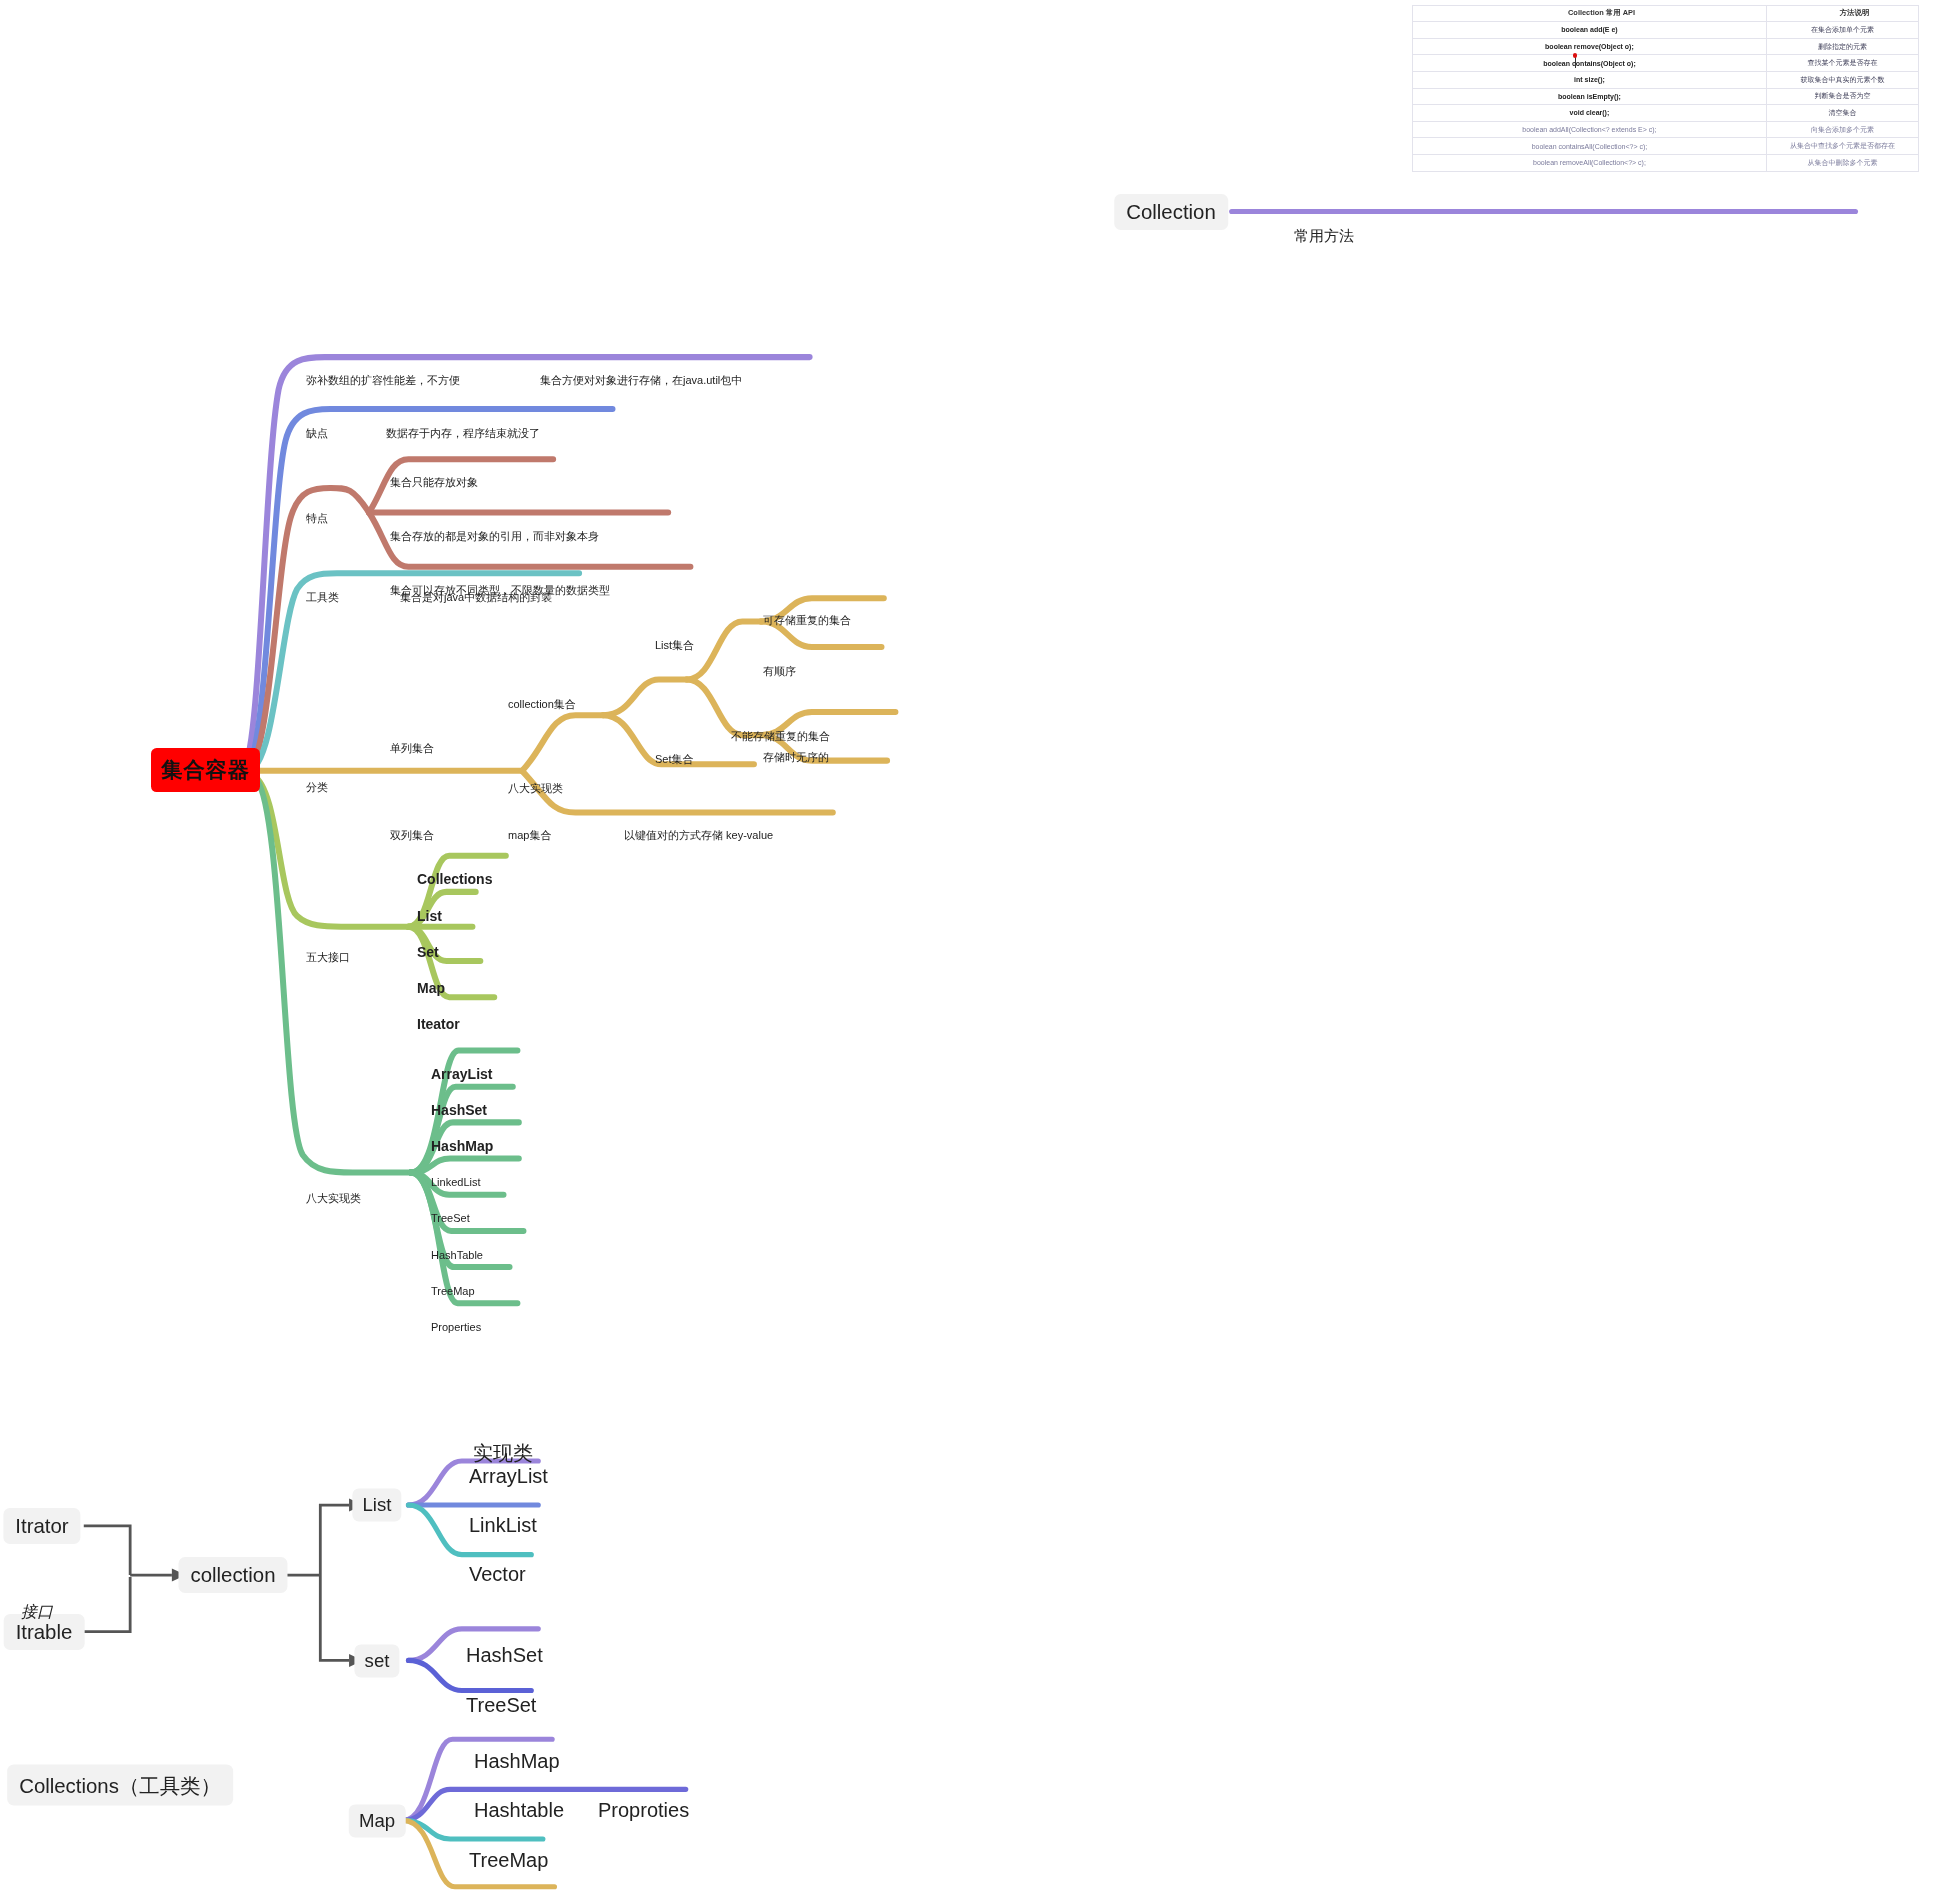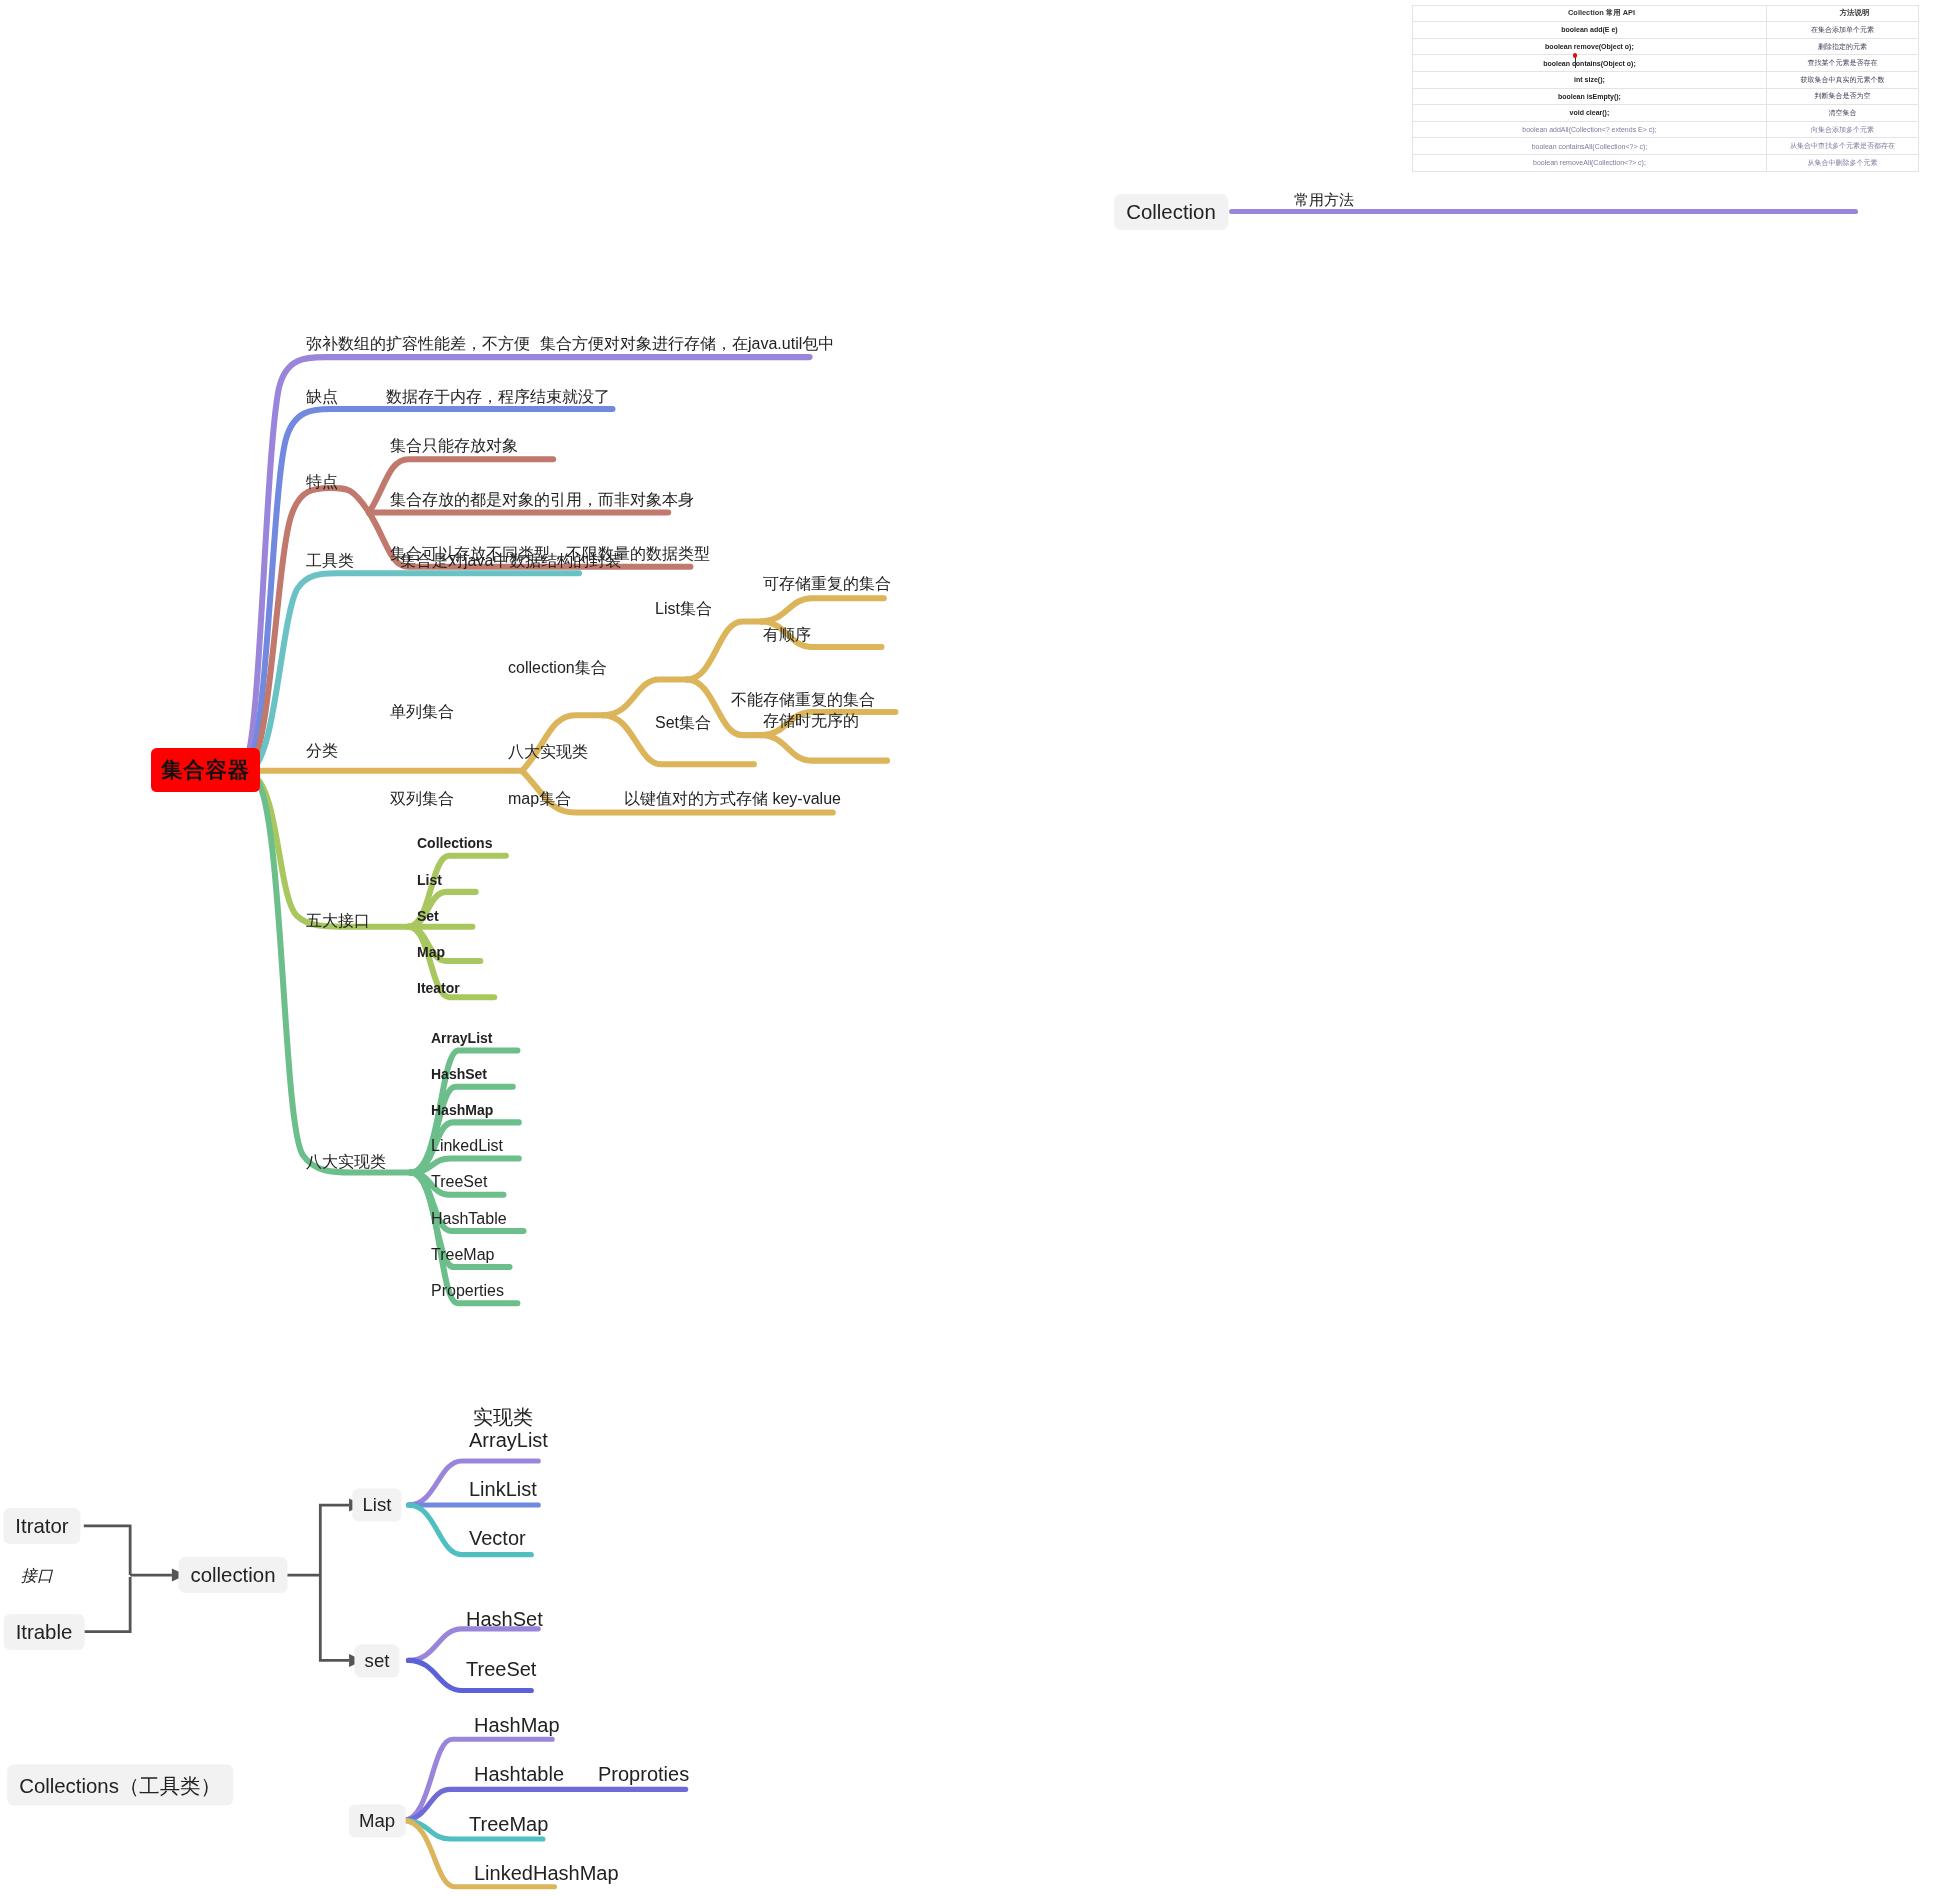--- a/index.html
+++ b/index.html
@@ -3,40 +3,40 @@
 <meta charset="utf-8">
 <style>
   html,body{margin:0;padding:0;background:#ffffff;}
   body{
     font-family:"Liberation Sans","DejaVu Sans",sans-serif;
     color:#222;
     width:1936px;height:1896px;position:relative;overflow:hidden;
   }
   .stage{position:absolute;left:0;top:0;width:1936px;height:1896px;}
   svg.links{position:absolute;left:0;top:0;width:1936px;height:1896px;pointer-events:none;}
-  .lbl{position:absolute;white-space:nowrap;line-height:1;}
+  .lbl{position:absolute;white-space:nowrap;line-height:1;margin-top:36px;}
   .lbl.center{transform:translate(-50%,-50%);}
   .lbl.lft{transform:translate(0,-50%);}
 
   
   .root-node{
     position:absolute;background:#FF0000;color:#111;
     border-radius:5.6px;padding:7.4px 10.2px;font-size:21.3px;font-weight:700;
     transform:translate(0,-50%);letter-spacing:0.9px;
   }
   
   .box{
     position:absolute;background:#f2f2f2;border-radius:6.5px;
     padding:6.5px 12px;font-size:20.4px;color:#222;white-space:nowrap;
     transform:translate(-50%,-50%);
   }
   .box.sm{font-size:18.6px;padding:5.6px 10.2px;}
 
   
-  .t1{font-size:16px;}      
+  .t1{font-size:11px;}      
   .t1b{font-size:14px;font-weight:700;}
   .t2{font-size:20px;}      
 
   
   .api-table{
     position:absolute;border-collapse:collapse;background:#fff;
     font-size:7px;color:#4a4a6a;
   }
   .api-table td,.api-table th{
     border:0.5px solid #e3e3ec;padding:2.8px 1.9px;text-align:center;font-weight:400;

